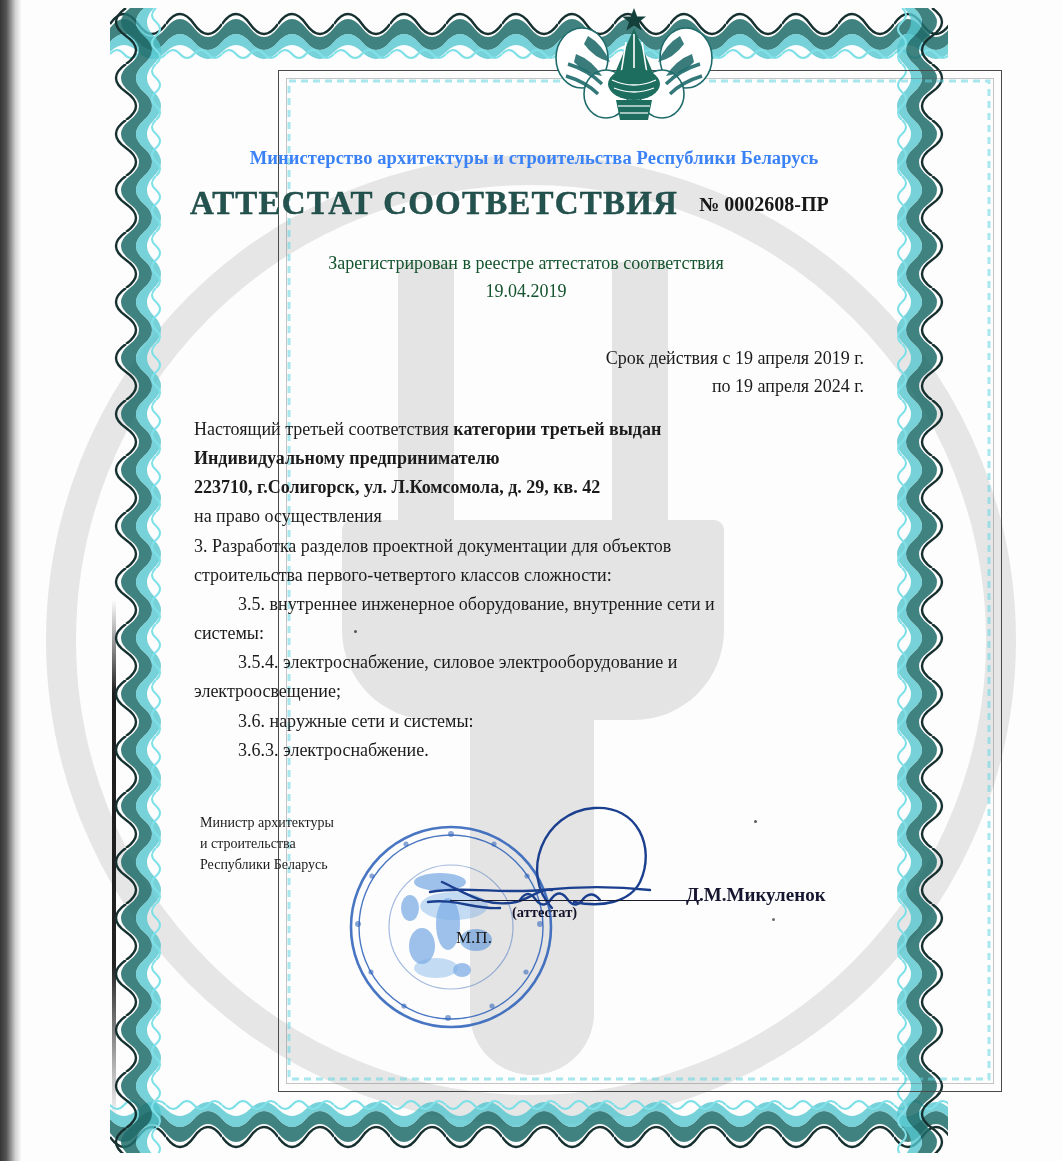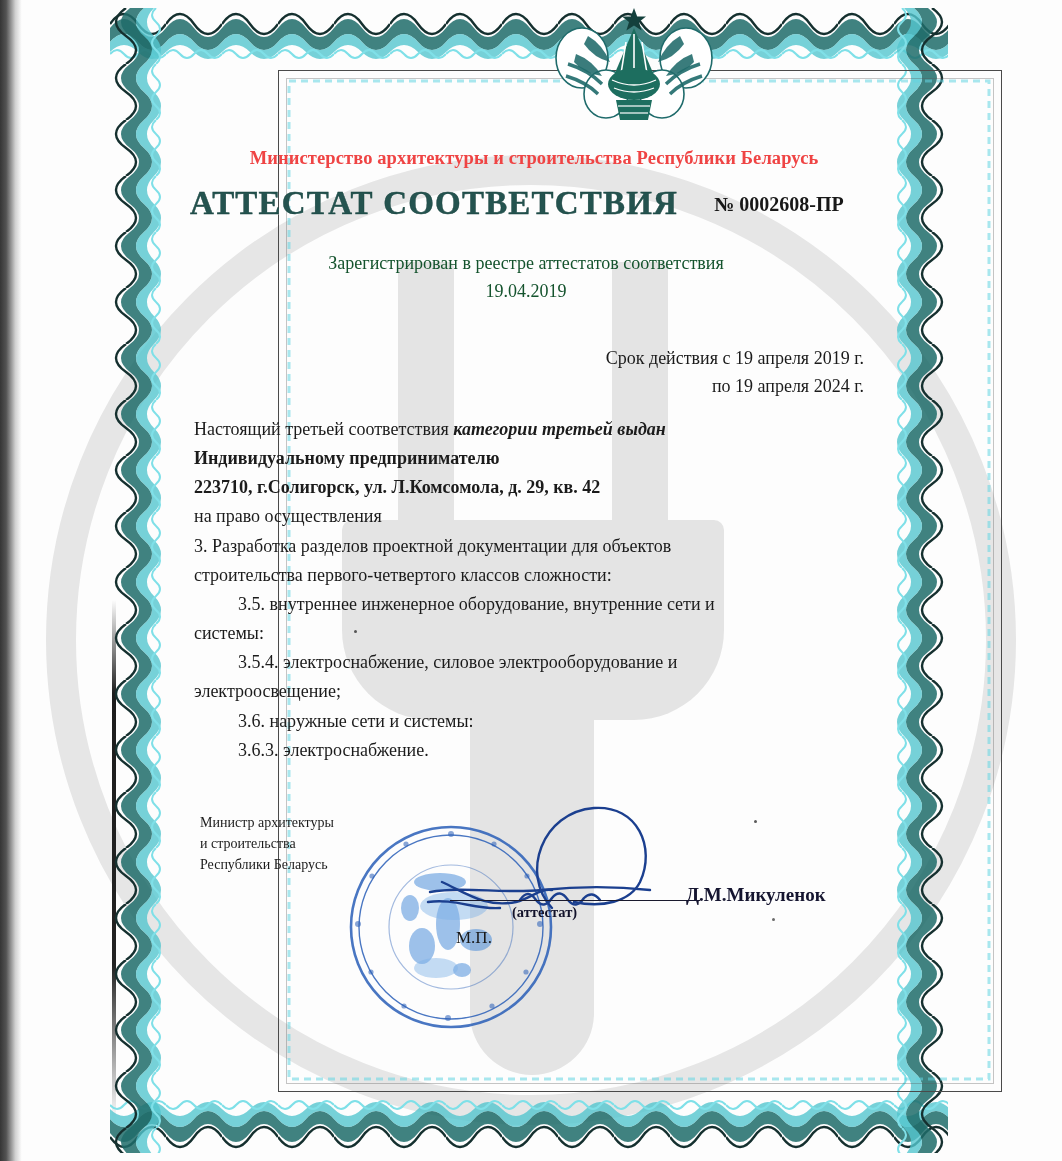--- a/index.html
+++ b/index.html
@@ -37,42 +37,42 @@
     border:1.3px solid #4a4a4a;}
   .inner-rule2{position:absolute;left:176px;top:70px;width:706px;height:1004px;
     border:1px solid rgba(90,90,90,.35);}
 
   
   #content{position:absolute;left:176px;top:70px;width:706px;height:1004px;}
 
   .emblem{position:absolute;left:378px;top:-64px;width:160px;height:132px;}
 
   .ministry-line{position:absolute;left:22px;top:78px;width:672px;
-    text-align:center;font-size:18.5px;font-weight:bold;color:#ef4444;
+    text-align:center;font-size:18.5px;font-weight:bold;color:#3b82f6;
     letter-spacing:.1px;white-space:nowrap;}
 
   .title-row{position:absolute;left:14px;top:117px;width:690px;
-    display:flex;align-items:baseline;gap:36px;}
+    display:flex;align-items:baseline;gap:21px;}
   .doc-title{font-size:33px;font-weight:bold;color:#24534f;
     letter-spacing:1.2px;line-height:1;
     -webkit-text-stroke:.4px #16403c;
     text-shadow:0 1px 0 rgba(255,255,255,.6);}
   .doc-number{font-size:20px;font-weight:bold;color:#181818;white-space:nowrap;
     position:relative;top:-3px;}
 
   .reg-block{position:absolute;left:20px;top:180px;width:660px;text-align:center;
     font-size:18px;color:#14532d;line-height:1.55;}
 
   .valid-block{position:absolute;right:18px;top:275px;text-align:right;
     font-size:18px;color:#1b1b1b;line-height:1.55;}
 
   .body-block{position:absolute;left:18px;top:345px;width:676px;
     font-size:18px;color:#1b1b1b;line-height:1.62;}
   .body-block .ln{white-space:nowrap;}
-  .b{font-weight:bold;font-style:italic;}
+  .b{font-weight:bold;}
   .ln-bold{font-weight:bold;white-space:nowrap;}
   .ind-1{padding-left:44px;}
 
   
   .sig-area{position:absolute;left:18px;top:730px;width:690px;height:230px;}
   .sig-role{position:absolute;left:6px;top:12px;font-size:14px;color:#1b1b1b;
     line-height:1.5;}
   .sig-line{position:absolute;left:256px;top:100px;width:250px;height:0;
     border-top:1.6px solid #1a1a2e;}
   .sig-caption{position:absolute;left:318px;top:104px;font-size:14.5px;

